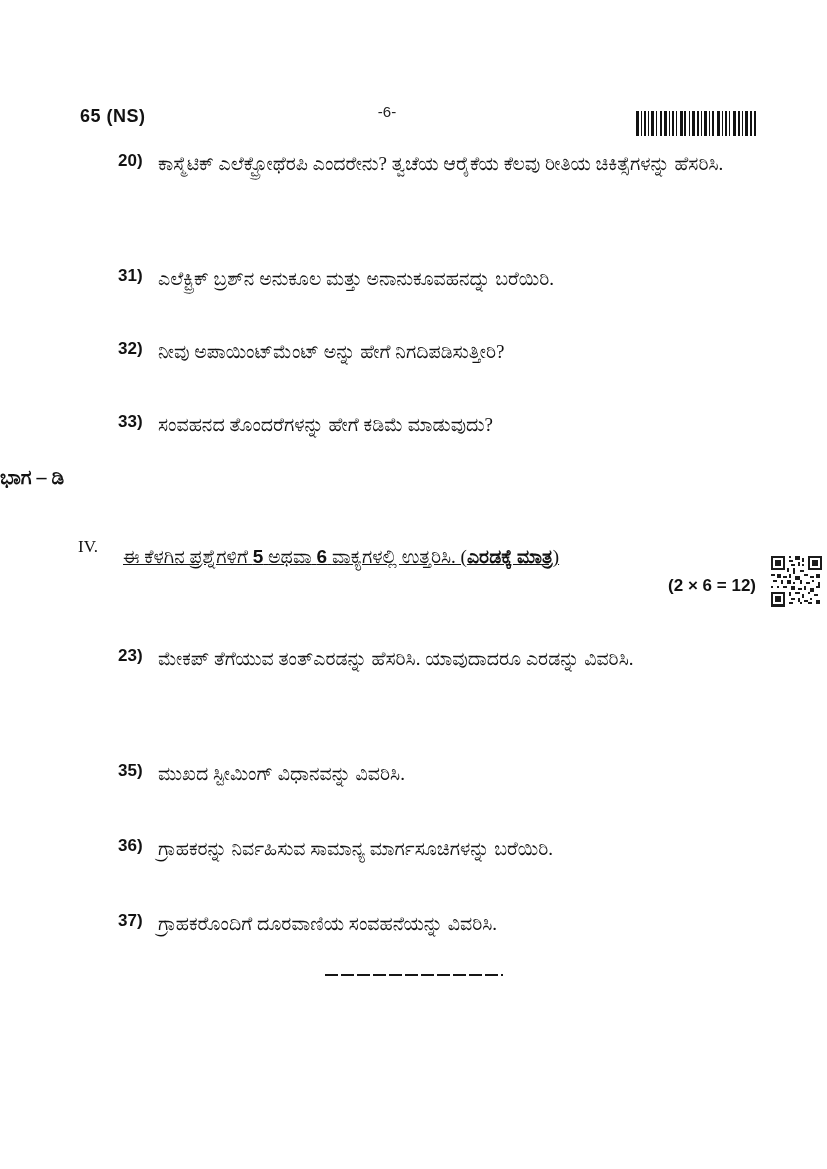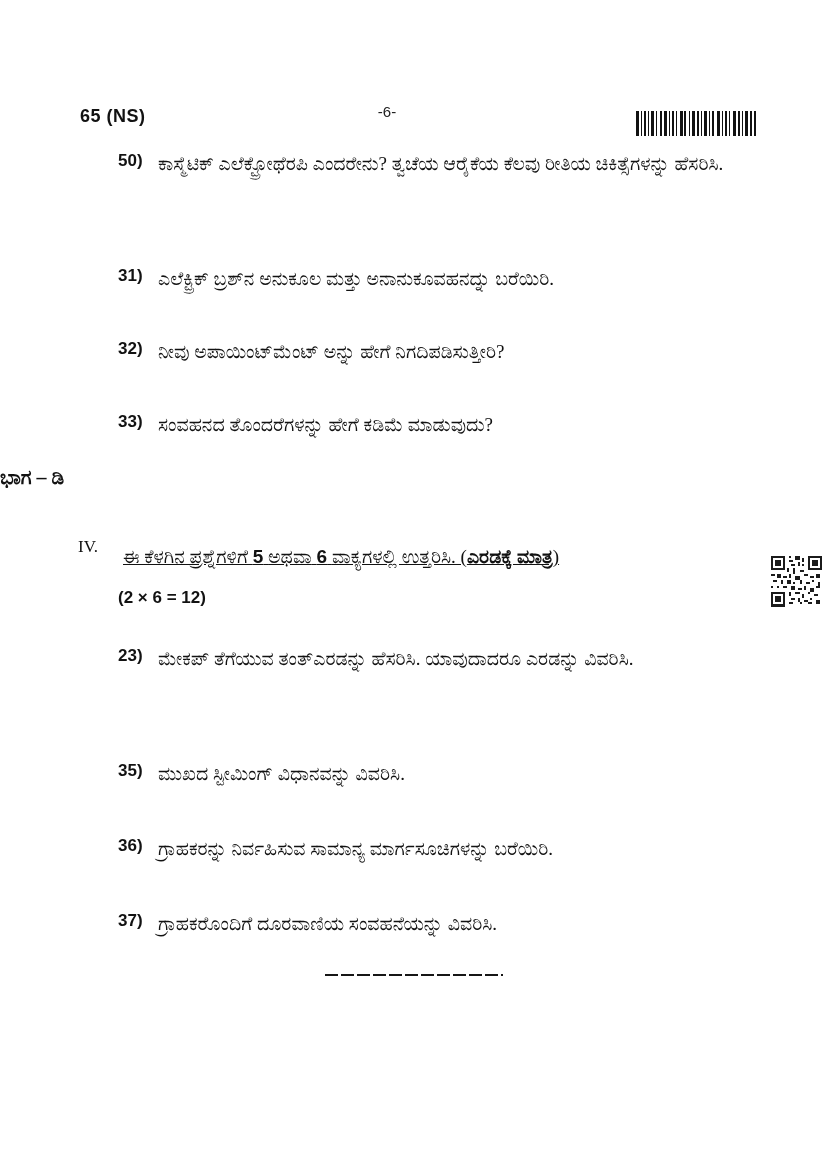--- a/index.html
+++ b/index.html
@@ -18,22 +18,22 @@
   .qnum{flex:none;width:40px;font-size:17px;line-height:inherit;
     font-family:"Liberation Sans","DejaVu Sans",sans-serif;font-weight:700;}
   .qtext{flex:1;margin:0;text-align:justify;}
   .section-title{position:absolute;left:0;top:466px;width:827px;
     font-size:20px;font-weight:700;margin:0;}
   .inst-row{position:absolute;left:78px;top:531px;width:680px;display:flex;
     font-size:19px;line-height:1.9;}
   .inst-numeral{flex:none;width:37px;font-size:17px;
     font-family:Liberation Serif, serif;}
   .inst-text{flex:1;margin:8px;text-decoration:underline;}
-  .marks{position:absolute;left:118px;top:576px;width:638px;text-align:left;
-    font-size:17px;margin-top:12px;}
+  .marks{position:absolute;left:118px;top:576px;width:638px;text-align:right;
+    font-size:17px;}
   .end-divider{position:absolute;left:325px;top:974px;width:178px;height:2px;
     background:repeating-linear-gradient(90deg,#161616 0 13px,transparent 13px 16px);}
   svg{display:block;}
 </style>
 </head>
 <body>
 
 <div class="page">
 
   <div class="paper-code latin-bold">65 (NS)</div>
@@ -68,21 +68,21 @@
       <rect x="97" y="0" width="3" height="25"></rect>
         <rect x="102" y="0" width="2" height="25"></rect>
       <rect x="106" y="0" width="1" height="25"></rect>
         <rect x="109" y="0" width="3" height="25"></rect>
       <rect x="114" y="0" width="2" height="25"></rect>
         <rect x="118" y="0" width="2" height="25"></rect>
     </g>
   </svg>
 
   <div class="q" style="top:137px">
-    <span class="qnum">50)</span>
+    <span class="qnum">20)</span>
     <p class="qtext">ಕಾಸ್ಮೆಟಿಕ್ ಎಲೆಕ್ಟ್ರೋಥೆರಪಿ ಎಂದರೇನು? ತ್ವಚೆಯ ಆರೈಕೆಯ ಕೆಲವು ರೀತಿಯ ಚಿಕಿತ್ಸೆಗಳನ್ನು ಹೆಸರಿಸಿ.</p>
   </div>
   <div class="q" style="top:252px">
     <span class="qnum">31)</span>
     <p class="qtext">ಎಲೆಕ್ಟ್ರಿಕ್ ಬ್ರಶ್‌ನ ಅನುಕೂಲ ಮತ್ತು ಅನಾನುಕೂವಹನದ್ನು ಬರೆಯಿರಿ.</p>
   </div>
   <div class="q" style="top:325px">
     <span class="qnum">32)</span>
     <p class="qtext">ನೀವು ಅಪಾಯಿಂಟ್‌ಮೆಂಟ್ ಅನ್ನು ಹೇಗೆ ನಿಗದಿಪಡಿಸುತ್ತೀರಿ?</p>
   </div>

